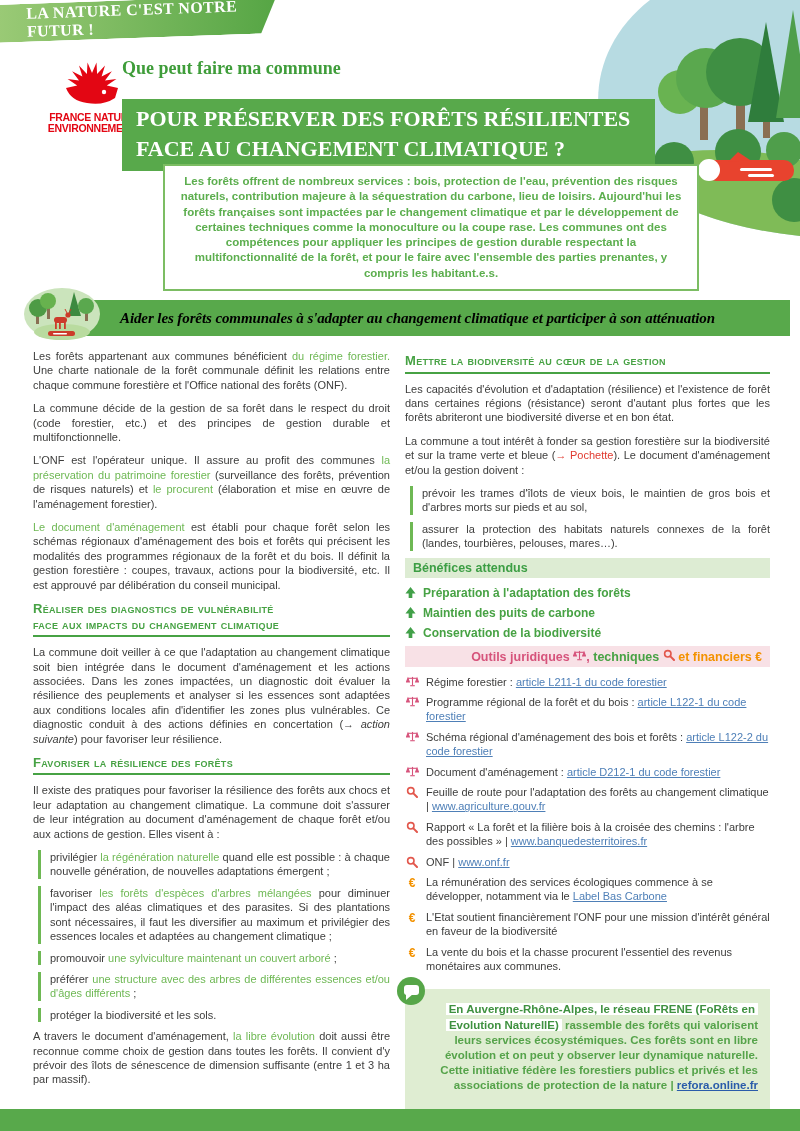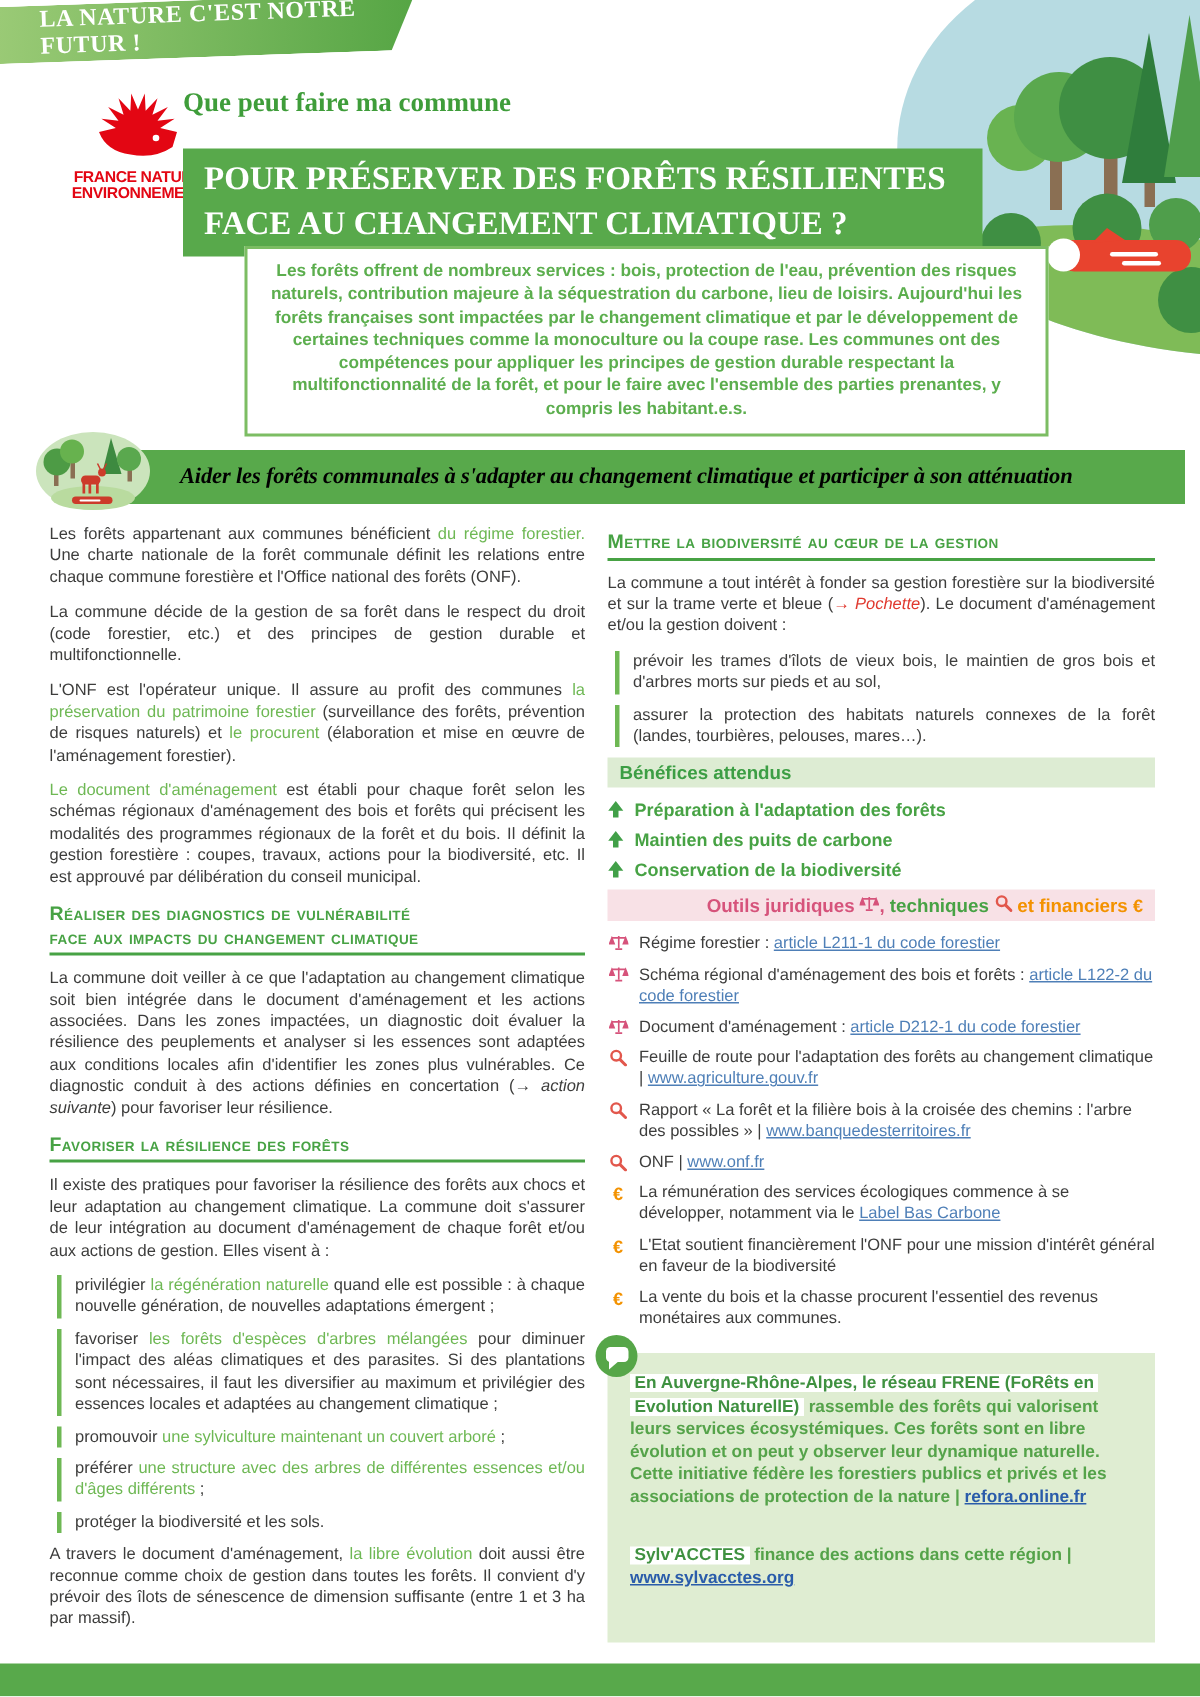--- a/index.html
+++ b/index.html
@@ -36,21 +36,21 @@
     letter-spacing:-.1px;white-space:nowrap;z-index:2;}
   .band-oval{position:absolute;top:288px;left:24px;width:76px;height:54px;z-index:3;}
 
   .cols{position:absolute;top:349px;left:33px;width:737px;display:flex;gap:15px;}
   .col-l{width:357px;}
   .col-r{width:365px;}
 
   p,.bullet,.ttext{margin:0 0 9px;font-size:11px;line-height:14.4px;color:#3d3d3c;text-align:justify;}
   .g{color:#6eb854;}
   .i{font-style:italic;}
-  .r{color:#e0392f;font-style:italic;}
+  .r{color:#e0392f;}
   .lnk{color:#4e7fb7;text-decoration:underline;}
   .lnk2{color:#2a5caa;text-decoration:underline;font-weight:700;}
 
   h3{margin:4px 0 0;color:#47a244;font-size:13px;line-height:15.5px;font-weight:700;
      font-variant:small-caps;letter-spacing:.3px;}
   .rule{border:none;border-top:2px solid #47a244;margin:3px 0 8px;}
 
   .bullet{border-left:3px solid #6eb854;padding-left:9px;margin:0 0 7px 5px;}
 
   .stripe{padding:3px 8px;font-weight:700;font-size:12.5px;margin:4px 0 8px;}
@@ -64,21 +64,21 @@
     display:flex;gap:6px;align-items:center;}
   .bicon{display:inline-flex;flex:0 0 12px;}
 
   .tool{display:flex;gap:7px;margin:0 0 6px;}
   .tool .ticon{flex:0 0 14px;padding-top:1px;display:flex;justify-content:center;}
   .ttext{margin:0;text-align:left;}
   .euro{font-weight:700;font-size:12px;}
 
   .callout{position:relative;background:#dfedd2;margin-top:16px;
     padding:13px 12px 12px 15px;color:#55a34a;font-weight:700;}
-  .callout p{color:#55a34a;font-size:11.5px;line-height:15.2px;text-align:left;margin:0 0 23px;}
+  .callout p{color:#55a34a;font-size:11.5px;line-height:15.2px;text-align:right;margin:0 0 23px;}
   .hl{background:#fff;color:#3f9140;padding:0 3px;
       box-decoration-break:clone;-webkit-box-decoration-break:clone;}
   .bubble{position:absolute;top:-13px;left:-9px;}
 
   .bottom-bar{position:absolute;left:0;bottom:0;width:800px;height:22px;background:#58a94b;}
 </style>
 </head>
 <body>
 
 <div class="page">
@@ -190,20 +190,21 @@
       <div class="bullet"><span>promouvoir </span><span class="g">une sylviculture maintenant un couvert arboré</span><span> ;</span></div>
       <div class="bullet"><span>préférer </span><span class="g">une structure avec des arbres de différentes essences et/ou d'âges différents</span><span> ;</span></div>
       <div class="bullet"><span>protéger la biodiversité et les sols.</span></div>
 
       <p><span>A travers le document d'aménagement, </span><span class="g">la libre évolution</span><span> doit aussi être reconnue comme choix de gestion dans toutes les forêts. Il convient d'y prévoir des îlots de sénescence de dimension suffisante (entre 1 et 3 ha par massif).</span></p>
     </section>
 
     <section class="col-r">
       <h3>Mettre la biodiversité au cœur de la gestion</h3>
       <div class="rule"></div>
+      <p><span>Les capacités d'évolution et d'adaptation (résilience) et l'existence de forêt dans certaines régions (résistance) seront d'autant plus fortes que les forêts abriteront une biodiversité diverse et en bon état.</span></p>
       <p><span>La commune a tout intérêt à fonder sa gestion forestière sur la biodiversité et sur la trame verte et bleue (</span><span class="r">→ Pochette</span><span>). Le document d'aménagement et/ou la gestion doivent :</span></p>
       <div class="bullet"><span>prévoir les trames d'îlots de vieux bois, le maintien de gros bois et d'arbres morts sur pieds et au sol,</span></div>
       <div class="bullet"><span>assurer la protection des habitats naturels connexes de la forêt (landes, tourbières, pelouses, mares…).</span></div>
 
       <div class="stripe stripe-green">Bénéfices attendus</div>
 
       <div class="benefit">
         <span class="bicon">
             <svg width="11" height="12" viewBox="0 0 12 13">
               <path fill="#41a048" d="M6 0 L11.5 7 H8 V12 H4 V7 H0.5 Z"></path>
@@ -254,20 +255,34 @@
               <g stroke="#d6537b" stroke-width="1.2" fill="#d6537b">
                 <line x1="7" y1="1" x2="7" y2="10"></line>
                 <line x1="2" y1="2.5" x2="12" y2="2.5"></line>
                 <line x1="4.5" y1="10.6" x2="9.5" y2="10.6"></line>
                 <path d="M2 2.5 L0.4 6.6 h3.2 Z"></path>
                 <path d="M12 2.5 L10.4 6.6 h3.2 Z"></path>
               </g>
             </svg>
           </span>
         <div class="ttext"><span>Régime forestier : </span><span class="lnk">article L211-1 du code forestier</span></div>
+      </div>
+      <div class="tool">
+        <span class="ticon">
+            <svg width="13" height="11" viewBox="0 0 14 12">
+              <g stroke="#d6537b" stroke-width="1.2" fill="#d6537b">
+                <line x1="7" y1="1" x2="7" y2="10"></line>
+                <line x1="2" y1="2.5" x2="12" y2="2.5"></line>
+                <line x1="4.5" y1="10.6" x2="9.5" y2="10.6"></line>
+                <path d="M2 2.5 L0.4 6.6 h3.2 Z"></path>
+                <path d="M12 2.5 L10.4 6.6 h3.2 Z"></path>
+              </g>
+            </svg>
+          </span>
+        <div class="ttext"><span>Programme régional de la forêt et du bois : </span><span class="lnk">article L122-1 du code forestier</span></div>
       </div>
       <div class="tool">
         <span class="ticon">
             <svg width="13" height="11" viewBox="0 0 14 12">
               <g stroke="#d6537b" stroke-width="1.2" fill="#d6537b">
                 <line x1="7" y1="1" x2="7" y2="10"></line>
                 <line x1="2" y1="2.5" x2="12" y2="2.5"></line>
                 <line x1="4.5" y1="10.6" x2="9.5" y2="10.6"></line>
                 <path d="M2 2.5 L0.4 6.6 h3.2 Z"></path>
                 <path d="M12 2.5 L10.4 6.6 h3.2 Z"></path>

